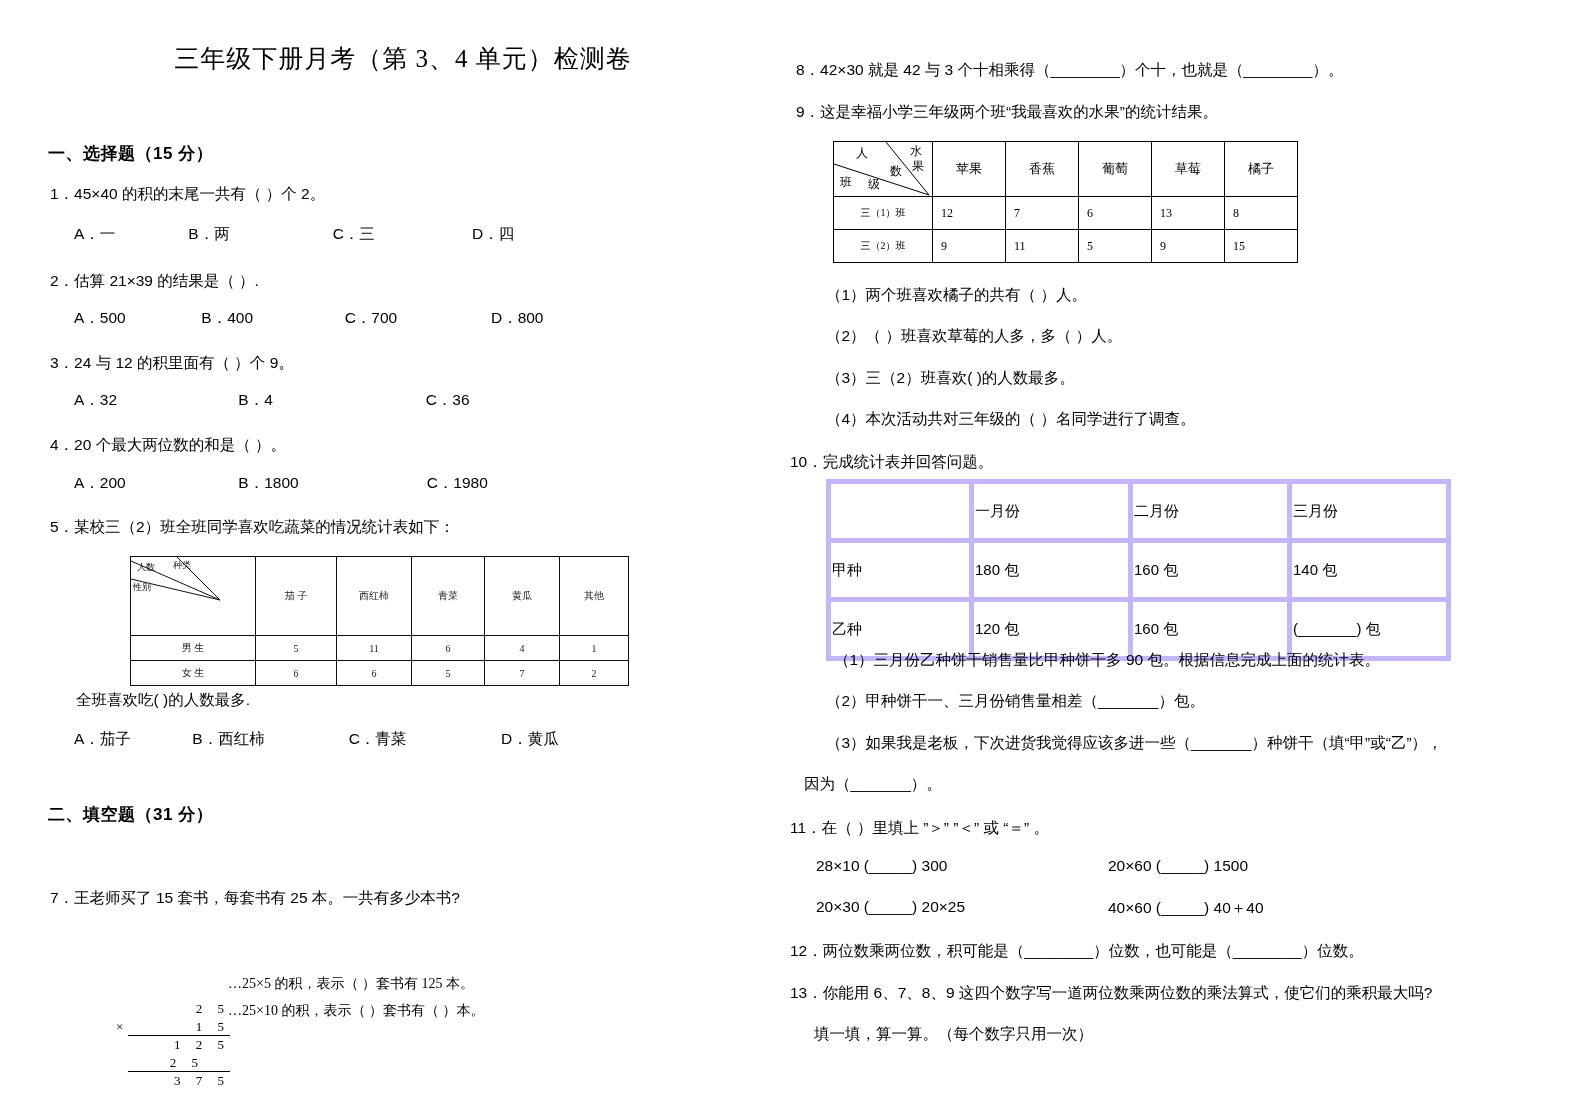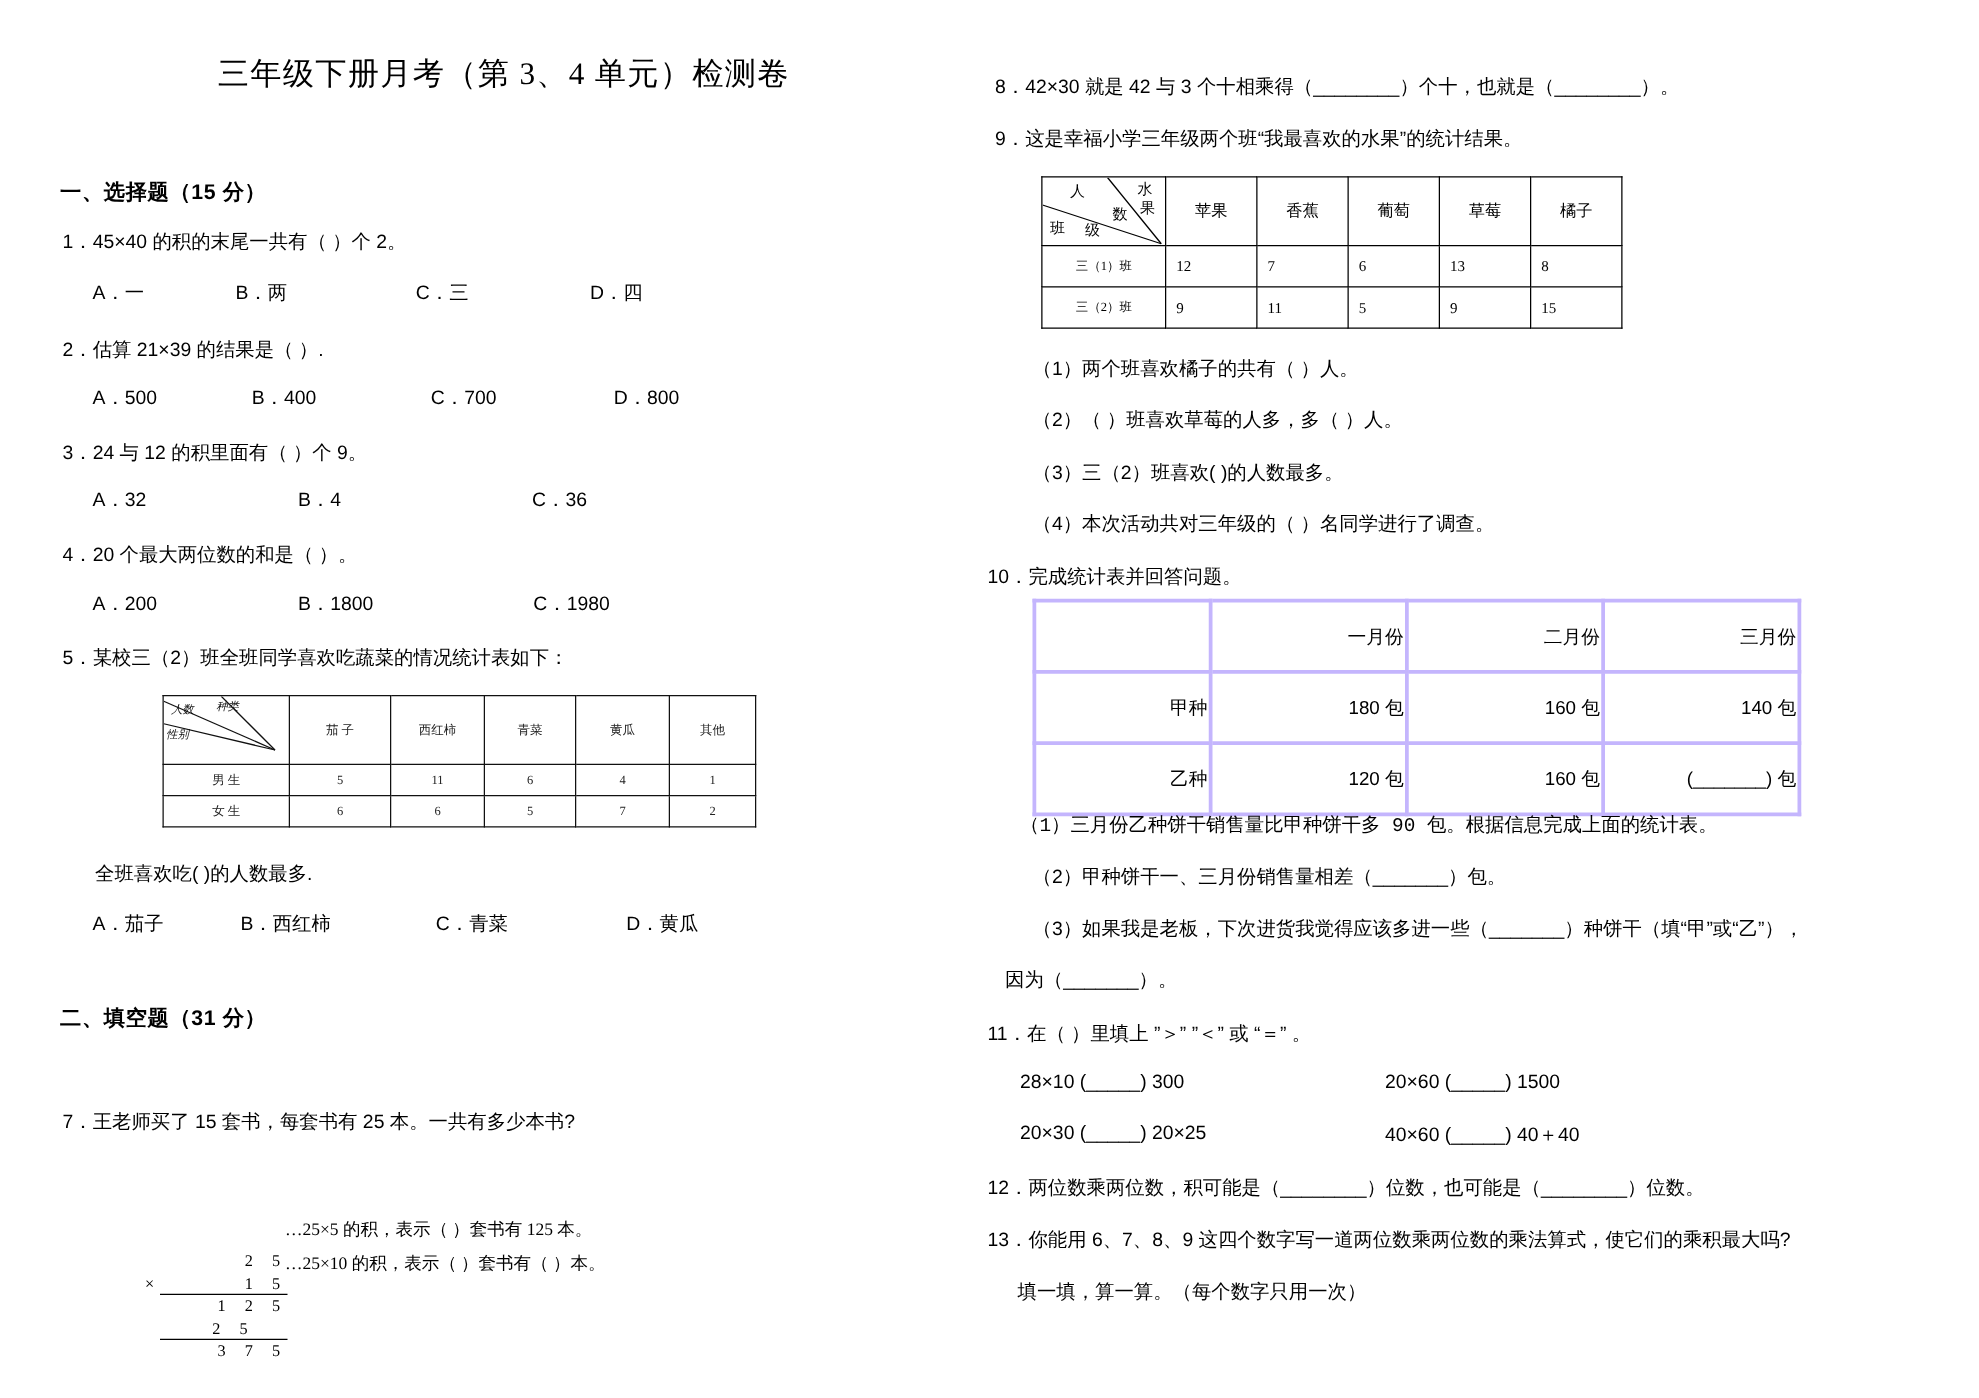--- a/index.html
+++ b/index.html
@@ -75,45 +75,44 @@
   }
 
   
   .abs { position: absolute; }
 
   
   table.grid {
     border-collapse: collapse;
   }
   table.grid td {
-    border: 3px solid #c4b5fd;
-    text-align: right;
+    border: 5px solid #c4b5fd;
+    text-align: left;
     vertical-align: middle;
   }
 
   
   .veg-table {
     font-family: "Liberation Serif", "DejaVu Serif", serif;
     border-collapse: collapse;
     font-size: 10px;
   }
   .veg-table td {
     border: 1px solid #111;
     text-align: center;
     vertical-align: middle;
     height: 22px;
     color: #222;
   }
   .veg-head {
     position: relative;
     width: 90px;
     height: 44px !important;
-    padding: 5px !important;
+    padding: 17px !important;
     overflow: hidden;
-    font-style: italic;
   }
   .veg-head .lbl {
     position: absolute;
     font-size: 9px;
     color: #111;
   }
   .veg-head svg { position: absolute; left:0; top:0; }
   .veg-sub { font-size: 10px; }
 
   
@@ -371,21 +370,21 @@
         <tr>
           <td class="first">乙种</td>
           <td>120 包</td>
           <td>160 包</td>
           <td>(_______) 包</td>
         </tr>
       </tbody>
         </table>
     </div>
 
-    <div class="abs sub" style="left:26px; top:650px;font-family:Liberation Mono, monospace;">（1）三月份乙种饼干销售量比甲种饼干多 90 包。根据信息完成上面的统计表。</div>
+    <div class="abs sub" style="left:44px; top:650px;">（1）三月份乙种饼干销售量比甲种饼干多 90 包。根据信息完成上面的统计表。</div>
     <div class="abs sub" style="left:36px; top:691px;">（2）甲种饼干一、三月份销售量相差（_______）包。</div>
     <div class="abs sub" style="left:36px; top:733px;">（3）如果我是老板，下次进货我觉得应该多进一些（_______）种饼干（填“甲”或“乙”），</div>
     <div class="abs sub" style="left:14px; top:774px;">因为（_______）。</div>
 
     <div class="abs q" style="left:0px; top:816px;">11．在（     ）里填上 ”＞” ”＜” 或 “＝” 。</div>
     <div class="abs sub" style="left:26px; top:857px;">28×10 (_____) 300</div>
     <div class="abs sub" style="left:318px; top:857px;">20×60 (_____) 1500</div>
     <div class="abs sub" style="left:26px; top:898px;">20×30 (_____) 20×25</div>
     <div class="abs sub" style="left:318px; top:898px;">40×60 (_____) 40＋40</div>
 

